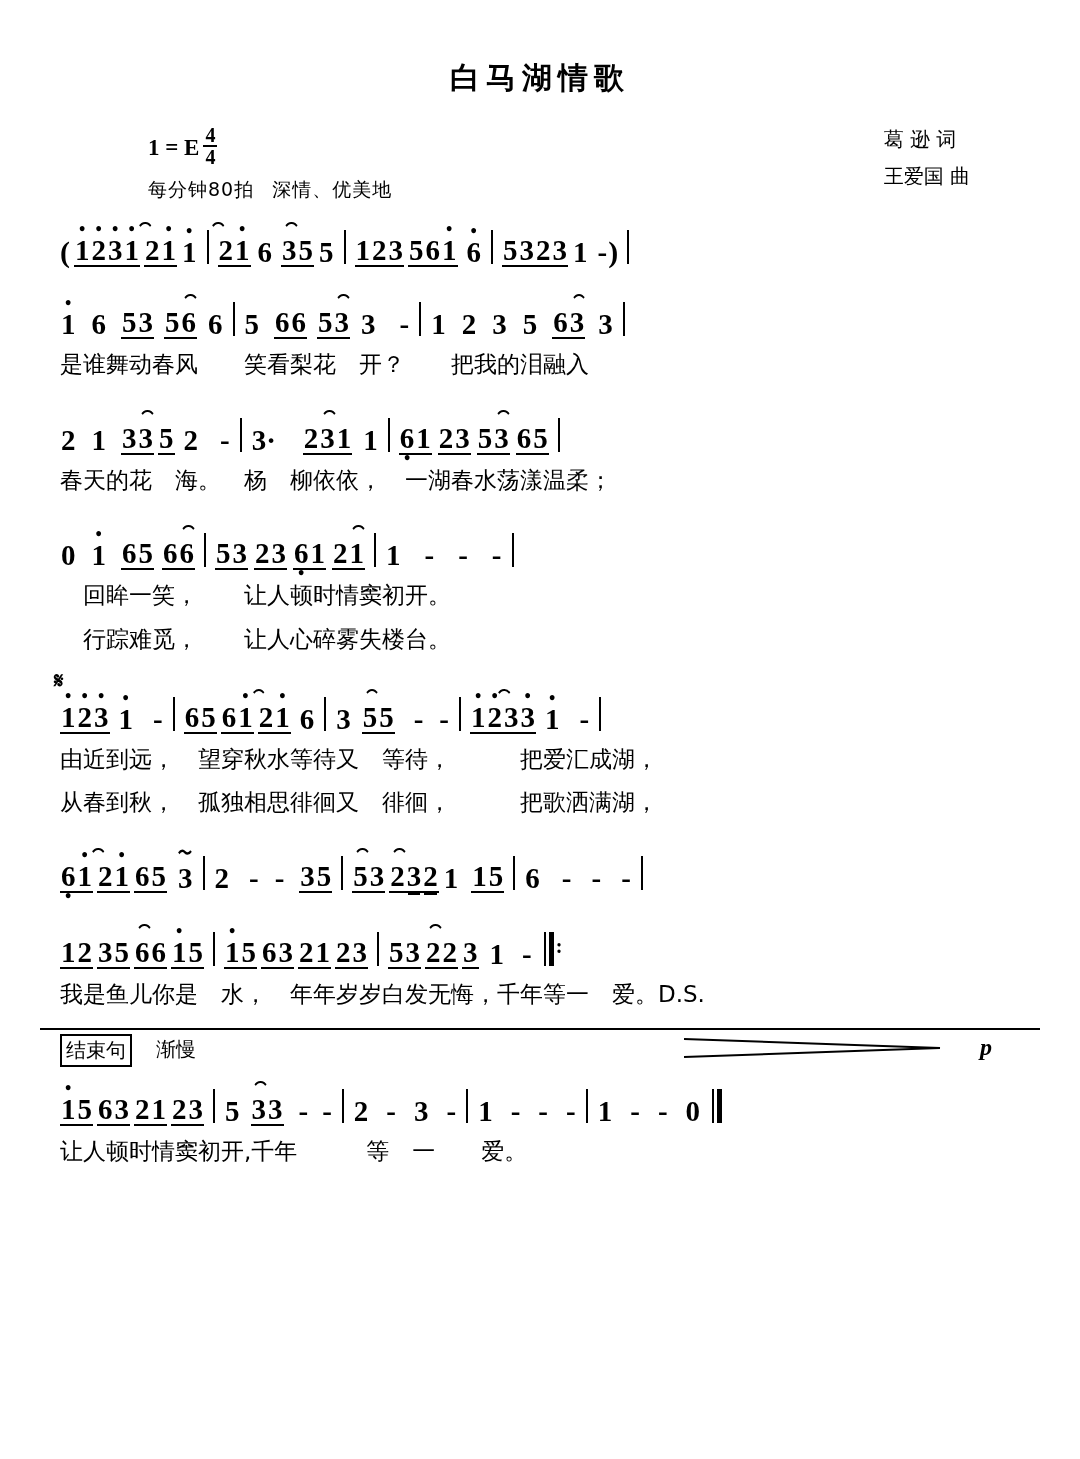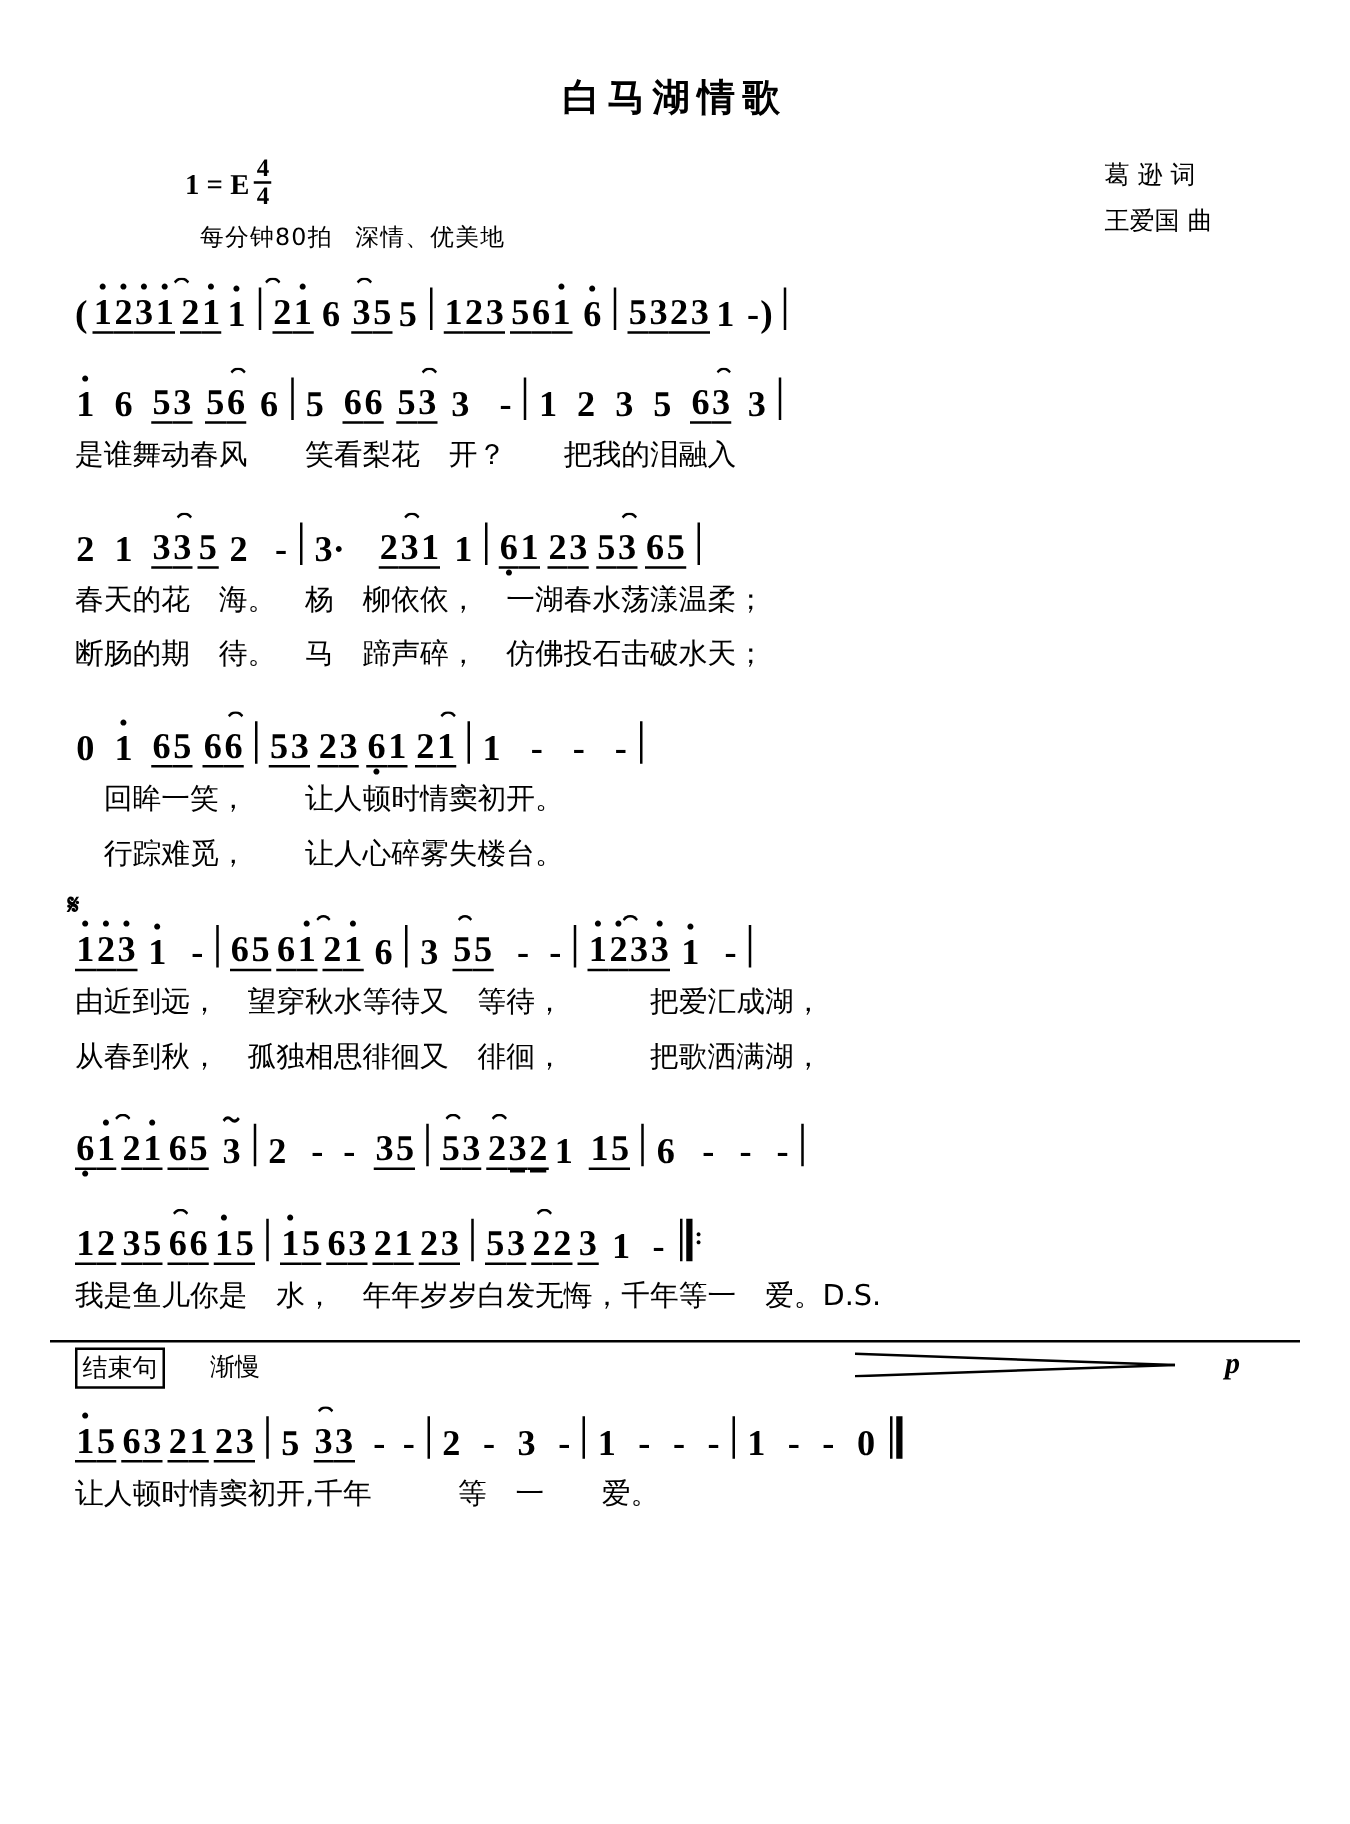--- a/index.html
+++ b/index.html
@@ -57,21 +57,20 @@
   }
   .frac .num { border-bottom: 2px solid #000; padding: 0 2px; }
   .frac .den { padding: 0 2px; }
   .tempo {
     position: absolute;
     left: 108px;
     top: 56px;
     font-size: 19px;
     font-family: "DejaVu Sans", sans-serif;
     letter-spacing: 1px;
-    margin-left: 12px;
   }
   .credits {
     position: absolute;
     right: 70px;
     top: 0px;
     text-align: left;
     font-size: 20px;
     line-height: 1.85;
     font-family: "DejaVu Sans", sans-serif;
   }
@@ -169,21 +168,21 @@
     position: absolute;
     left: 20px;
     top: 4px;
     font-size: 20px;
     font-family: "DejaVu Sans", sans-serif;
     border: 2px solid #000;
     padding: 1px 4px;
   }
   .coda-slow {
     position: absolute;
-    left: 128px;
+    left: 116px;
     top: 6px;
     font-size: 20px;
     font-family: "DejaVu Sans", sans-serif;
   }
   .dim-hairpin {
     position: absolute;
     right: 96px;
     top: 6px;
     width: 260px;
     height: 22px;
@@ -278,21 +277,20 @@
   <div class="system" style="margin-top:26px">
     <div class="note-line">
       <span class="grp">2</span><span class="sp" style="width:14px"></span><span class="grp">1</span><span class="sp" style="width:14px"></span><span class="grp u1">3</span><span class="grp u1 tie">3</span><span class="sp" style="width:4px"></span><span class="grp u1">5</span><span class="sp" style="width:8px"></span><span class="grp">2</span><span class="sp" style="width:20px"></span><span class="grp">-</span>
       <span class="bar"></span>
       <span class="grp">3·</span><span class="sp" style="width:26px"></span><span class="grp u1">2</span><span class="grp u1 tie">3</span><span class="grp u1">1</span><span class="sp" style="width:10px"></span><span class="grp">1</span>
       <span class="bar"></span>
       <span class="grp u1 dotbelow">6</span><span class="grp u1">1</span><span class="sp" style="width:6px"></span><span class="grp u1">2</span><span class="grp u1">3</span><span class="sp" style="width:6px"></span><span class="grp u1">5</span><span class="grp u1 tie">3</span><span class="sp" style="width:6px"></span><span class="grp u1">6</span><span class="grp u1">5</span>
       <span class="bar"></span>
     </div>
     <div class="lyr">春天的花　海。　杨　柳依依，　一湖春水荡漾温柔；</div>
-    <div class="lyr">断肠的期　待。　马　蹄声碎，　仿佛投石击破水天；</div>
   </div>
 
   <div class="system" style="margin-top:26px">
     <div class="note-line">
       <span class="grp">0</span><span class="sp" style="width:14px"></span><span class="grp dotabove">1</span><span class="sp" style="width:14px"></span><span class="grp u1">6</span><span class="grp u1">5</span><span class="sp" style="width:8px"></span><span class="grp u1">6</span><span class="grp u1 tie">6</span>
       <span class="bar"></span>
       <span class="grp u1">5</span><span class="grp u1">3</span><span class="sp" style="width:6px"></span><span class="grp u1">2</span><span class="grp u1">3</span><span class="sp" style="width:6px"></span><span class="grp u1 dotbelow">6</span><span class="grp u1">1</span><span class="sp" style="width:6px"></span><span class="grp u1">2</span><span class="grp u1 tie">1</span>
       <span class="bar"></span>
       <span class="grp">1</span><span class="sp" style="width:22px"></span><span class="grp">-</span><span class="sp" style="width:22px"></span><span class="grp">-</span><span class="sp" style="width:22px"></span><span class="grp">-</span>
       <span class="bar"></span>

